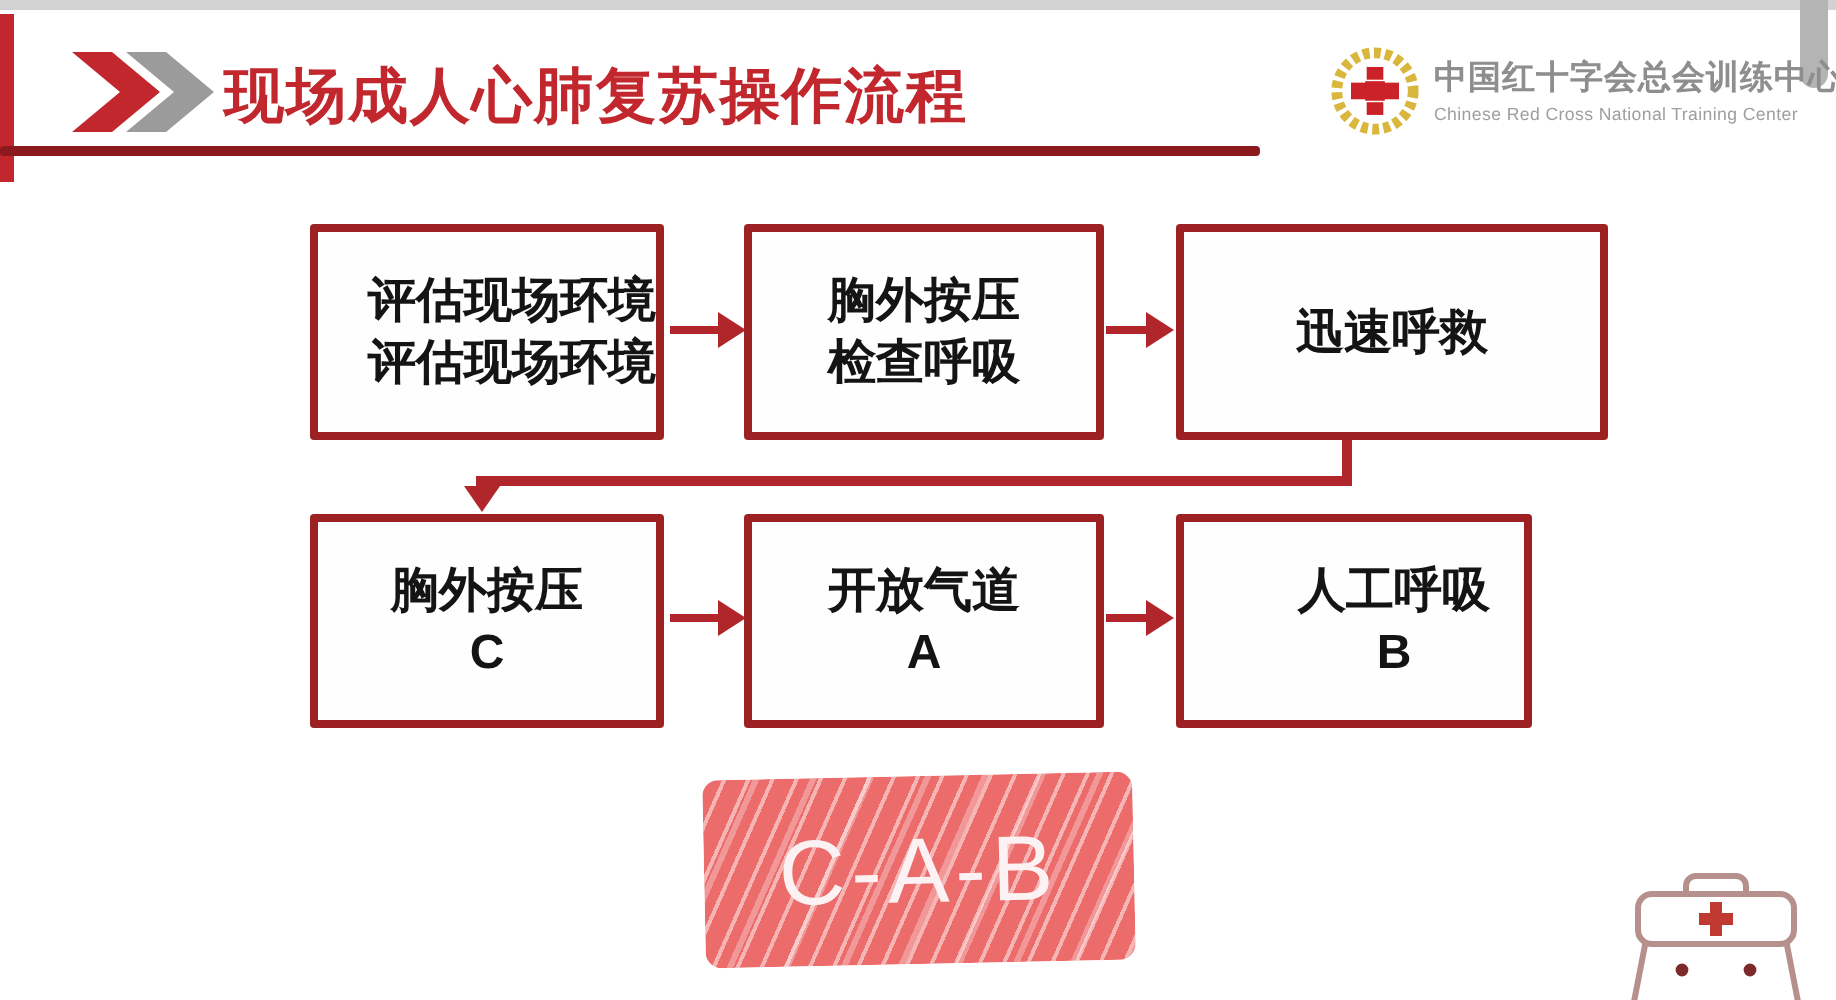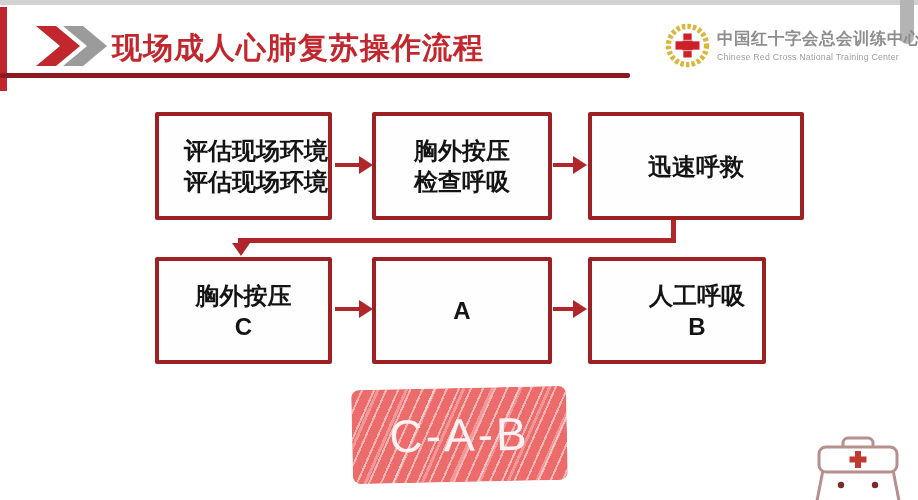--- a/index.html
+++ b/index.html
@@ -109,20 +109,21 @@
   </div>
   <div class="box b3">
     <div>迅速呼救</div>
     <div></div>
   </div>
   <div class="box b4">
     <div>胸外按压</div>
     <div>C</div>
   </div>
   <div class="box b5">
+    <div>开放气道</div>
     <div>A</div>
   </div>
   <div class="box b6">
     <div>人工呼吸</div>
     <div>B</div>
   </div>
 
   <div class="aline a1"></div>
   <div class="head-r h1p"></div>
   <div class="aline a2"></div>

